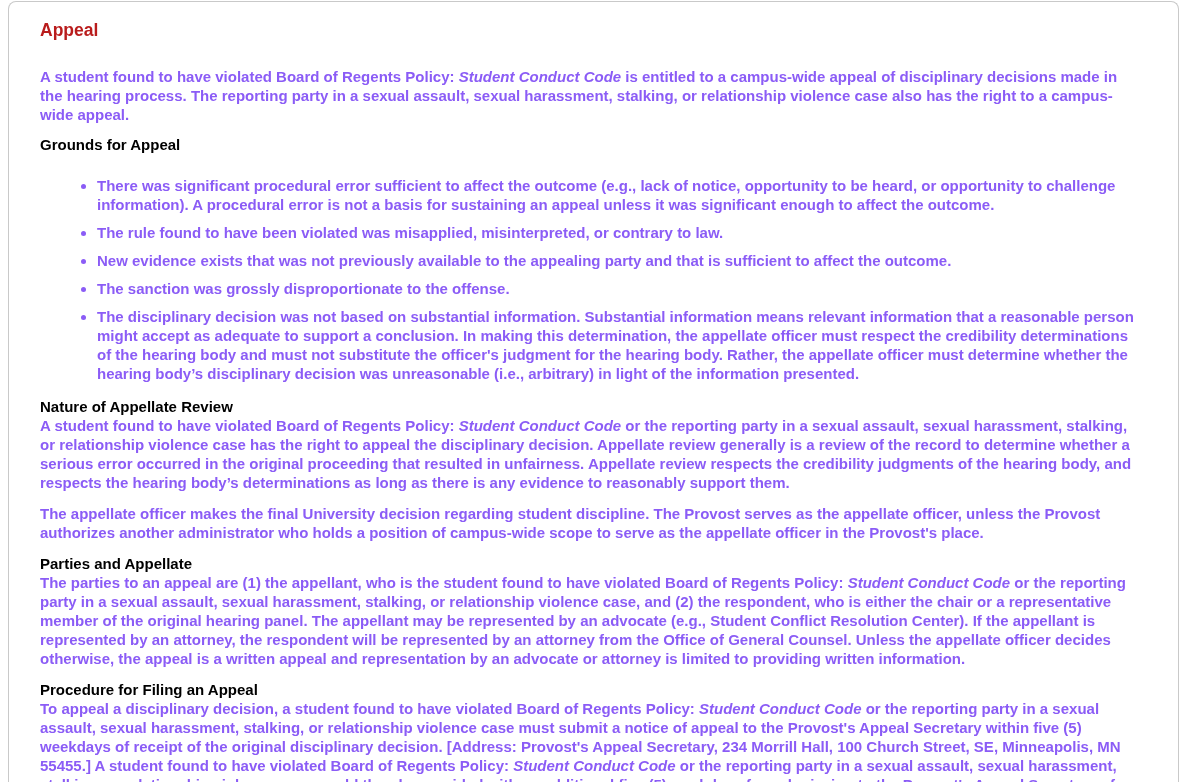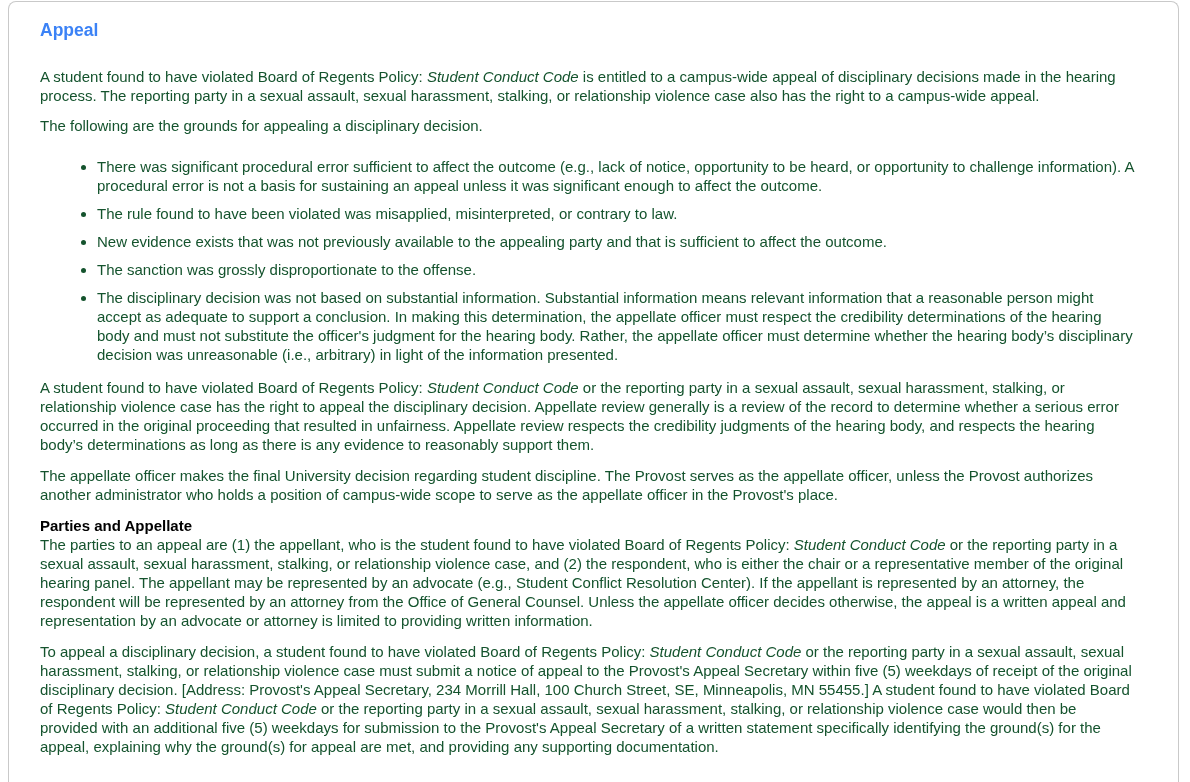--- a/index.html
+++ b/index.html
@@ -12,30 +12,31 @@
   .page-box {
     margin: 1px 11px 0 8px;
     border: 1px solid #c9c9c9;
     border-bottom: none;
     border-radius: 8px 8px 0 0;
     padding: 16px 40px 30px 31px;
     min-height: 781px;
     background: #ffffff;
   }
   h1.page-title {
-    color: #3b82f6;
+    color: #b91c1c;
     font-size: 17.5px;
     font-weight: bold;
     margin: 2px 0 26px 0;
     line-height: 1.2;
   }
   .body-text {
-    color: #14532d;
+    color: #8b5cf6;
     font-size: 15px;
     line-height: 19px;
+    font-weight: bold;
   }
   p.para {
     margin: 0 0 11px 0;
   }
   .section { margin: 0 0 12px 0; }
   h3.section-heading {
     color: #000000;
     font-size: 15px;
     font-weight: bold;
     margin: 0;
@@ -56,40 +57,42 @@
 </head>
 <body>
 
 <div class="page-box">
 
   <h1 class="page-title">Appeal</h1>
 
   <p class="para body-text"><span>A student found to have violated Board of Regents Policy: </span><em>Student Conduct Code</em><span> is entitled to a campus-wide appeal of disciplinary decisions made in the hearing process. The reporting party in a sexual assault, sexual harassment, stalking, or relationship violence case also has the right to a campus-wide appeal.</span></p>
 
   <div class="section">
-    <p class="body-text">The following are the grounds for appealing a disciplinary decision.</p>
+    <h3 class="section-heading">Grounds for Appeal</h3>
     <ul class="grounds-list body-text">
       <li>There was significant procedural error sufficient to affect the outcome (e.g., lack of notice, opportunity to be heard, or opportunity to challenge information). A procedural error is not a basis for sustaining an appeal unless it was significant enough to affect the outcome.</li>
       <li>The rule found to have been violated was misapplied, misinterpreted, or contrary to law.</li>
       <li>New evidence exists that was not previously available to the appealing party and that is sufficient to affect the outcome.</li>
       <li>The sanction was grossly disproportionate to the offense.</li>
       <li>The disciplinary decision was not based on substantial information. Substantial information means relevant information that a reasonable person might accept as adequate to support a conclusion. In making this determination, the appellate officer must respect the credibility determinations of the hearing body and must not substitute the officer's judgment for the hearing body. Rather, the appellate officer must determine whether the hearing body’s disciplinary decision was unreasonable (i.e., arbitrary) in light of the information presented.</li>
     </ul>
   </div>
 
   <div class="section">
+    <h3 class="section-heading">Nature of Appellate Review</h3>
     <p class="body-text"><span>A student found to have violated Board of Regents Policy: </span><em>Student Conduct Code</em><span> or the reporting party in a sexual assault, sexual harassment, stalking, or relationship violence case has the right to appeal the disciplinary decision. Appellate review generally is a review of the record to determine whether a serious error occurred in the original proceeding that resulted in unfairness. Appellate review respects the credibility judgments of the hearing body, and respects the hearing body’s determinations as long as there is any evidence to reasonably support them.</span></p>
   </div>
 
   <div class="section">
     <p class="body-text"><span>The appellate officer makes the final University decision regarding student discipline. The Provost serves as the appellate officer, unless the Provost authorizes another administrator who holds a position of campus-wide scope to serve as the appellate officer in the Provost's place.</span></p>
   </div>
 
   <div class="section">
     <h3 class="section-heading">Parties and Appellate</h3>
     <p class="body-text"><span>The parties to an appeal are (1) the appellant, who is the student found to have violated Board of Regents Policy: </span><em>Student Conduct Code</em><span> or the reporting party in a sexual assault, sexual harassment, stalking, or relationship violence case, and (2) the respondent, who is either the chair or a representative member of the original hearing panel. The appellant may be represented by an advocate (e.g., Student Conflict Resolution Center). If the appellant is represented by an attorney, the respondent will be represented by an attorney from the Office of General Counsel. Unless the appellate officer decides otherwise, the appeal is a written appeal and representation by an advocate or attorney is limited to providing written information.</span></p>
   </div>
 
   <div class="section">
+    <h3 class="section-heading">Procedure for Filing an Appeal</h3>
     <p class="body-text"><span>To appeal a disciplinary decision, a student found to have violated Board of Regents Policy: </span><em>Student Conduct Code</em><span> or the reporting party in a sexual assault, sexual harassment, stalking, or relationship violence case must submit a notice of appeal to the Provost's Appeal Secretary within five (5) weekdays of receipt of the original disciplinary decision. [Address: Provost's Appeal Secretary, 234 Morrill Hall, 100 Church Street, SE, Minneapolis, MN 55455.] A student found to have violated Board of Regents Policy: </span><em>Student Conduct Code</em><span> or the reporting party in a sexual assault, sexual harassment, stalking, or relationship violence case would then be provided with an additional five (5) weekdays for submission to the Provost's Appeal Secretary of a written statement specifically identifying the ground(s) for the appeal, explaining why the ground(s) for appeal are met, and providing any supporting documentation.</span></p>
   </div>
 
 </div>
 
 </body></html>

